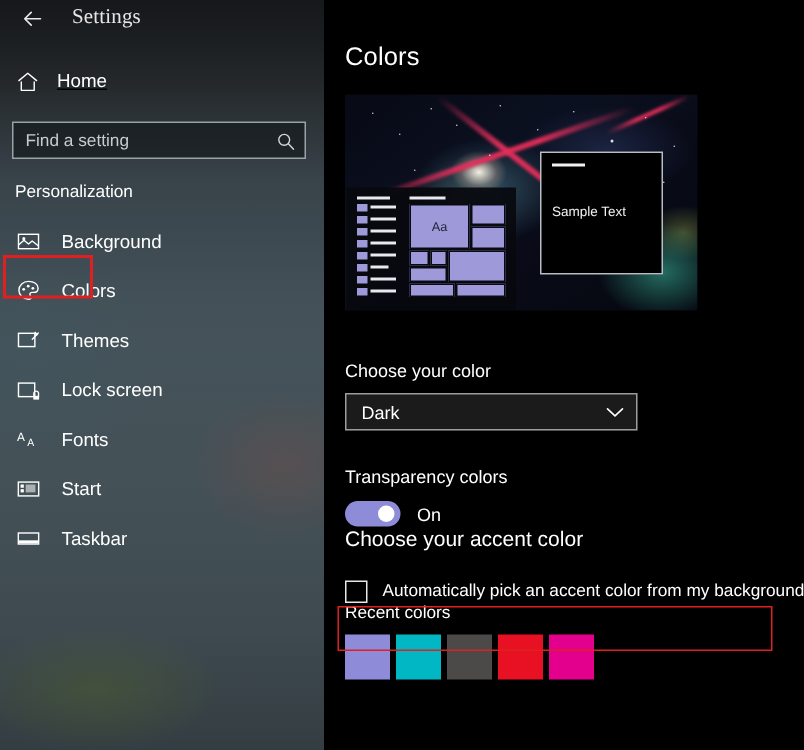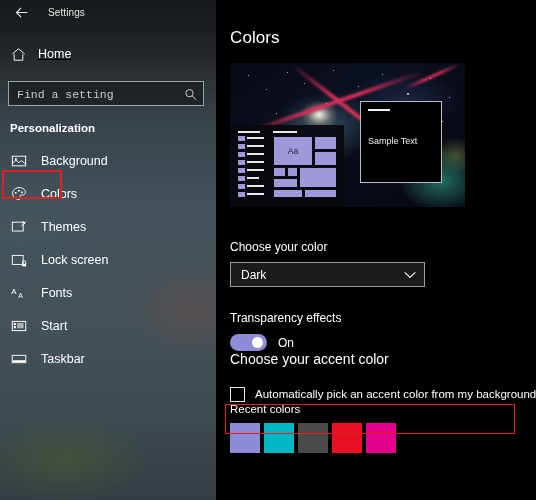--- a/index.html
+++ b/index.html
@@ -56,24 +56,25 @@
     align-items: center;
     padding-left: 8px;
   }
   .back-btn {
     width: 26px; height: 20px;
     display: flex; align-items: center; justify-content: center;
     color: #e9e9e9;
   }
   .back-btn svg { display: block; }
   .app-title {
-    font-size: 10px;
+    font-size: 14px;
     color: #e6e6e6;
     margin-left: 14px;
     letter-spacing: 0.1px;
+    font-family: Liberation Serif, serif;
   }
 
   .home-row {
     display: flex;
     align-items: center;
     height: 28px;
     margin-top: 16px;
     padding-left: 10px;
     gap: 12px;
     text-decoration: underline;
@@ -87,33 +88,32 @@
     position: relative;
   }
   .search-box {
     width: 196px;
     height: 25px;
     background: rgba(18,22,25,0.62);
     border: 1px solid #9aa3a8;
     display: flex;
     align-items: center;
     padding: 1px 6px 0 8px;
-    font-family: Liberation Mono, monospace;
   }
   .search-text {
     font-size: 11.5px;
     color: #c6ccd0;
     flex: 1;
     white-space: nowrap;
   }
   .search-icon { color: #d4d9dc; display: flex; align-items: center; }
 
   .section-title {
     font-size: 11.5px;
-    font-weight: bold;
+    font-weight: normal;
     color: #ffffff;
     margin: 16px 0 0 10px;
   }
 
   .nav { margin-top: 10px; text-align: center; }
   .nav-item {
     position: relative;
     display: flex;
     align-items: center;
     height: 33px;
@@ -584,21 +584,21 @@
 
     <div class="dropdown">
       <span class="value">Dark</span>
       <span class="chev">
         <svg width="12" height="8" viewBox="0 0 12 8" fill="none" aria-hidden="true">
           <path d="M1 1.6L6 6.3l5-4.7" stroke="currentColor" stroke-width="1.1" stroke-linecap="round" stroke-linejoin="round"></path>
         </svg>
       </span>
     </div>
 
-    <div class="ctrl-label transparency-label">Transparency effects</div>
+    <div class="ctrl-label transparency-label">Transparency colors</div>
 
     <div class="toggle-row">
       <div class="toggle" style="background: rgb(142, 140, 216);">
         <span class="knob"></span>
       </div>
       <span class="toggle-state">On</span>
     </div>
 
     <div class="accent-title">Choose your accent color</div>
 

